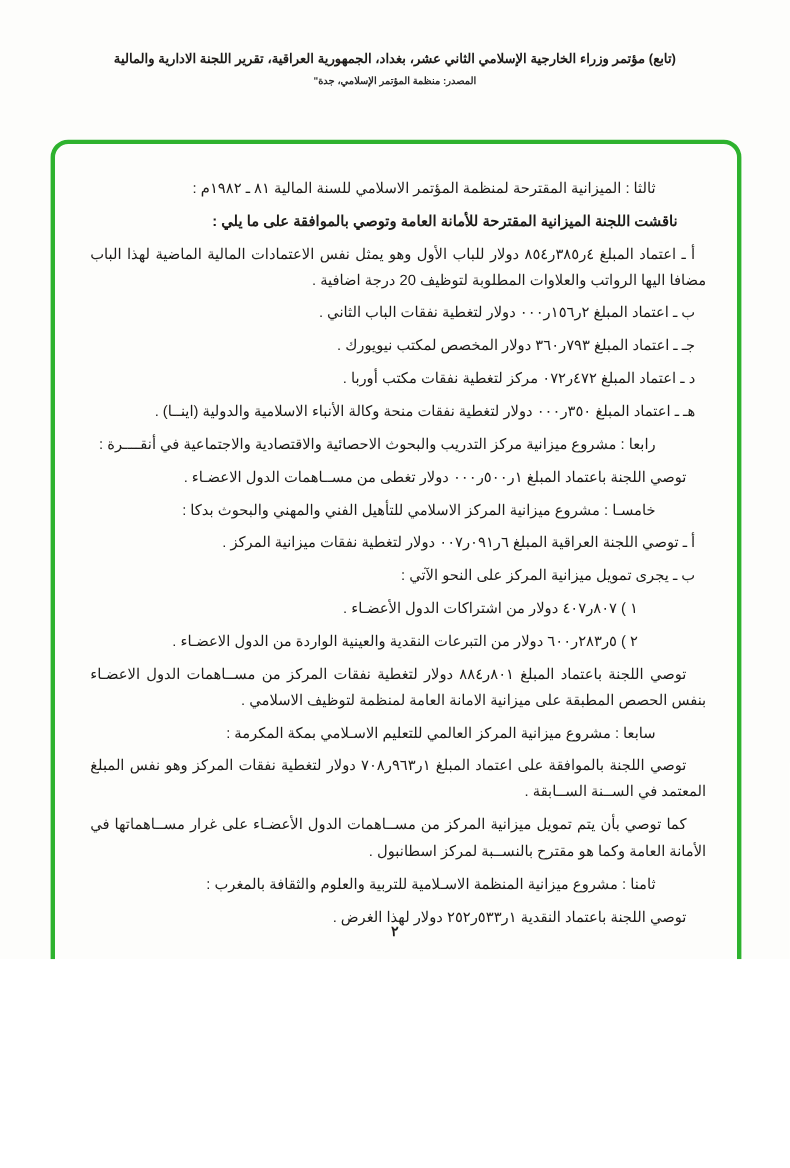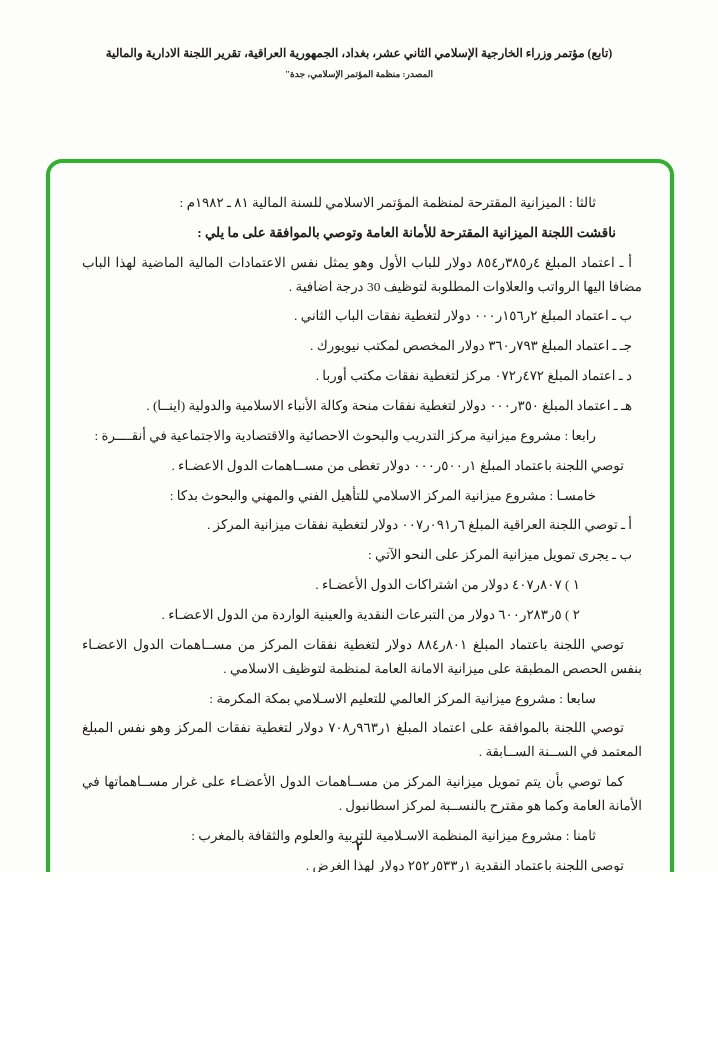--- a/index.html
+++ b/index.html
@@ -1,21 +1,21 @@
 <!DOCTYPE html>
 <html lang="ar"><head>
 <meta charset="utf-8">
 <style>
   html, body { margin:0; padding:0; }
   body { background:#ffffff; }
   .page {
     position:relative;
     width:718px; height:872px;
     background:#fdfdfb;
-    font-family:Liberation Serif, serif;
+    font-family:Liberation Sans, sans-serif;
     color:#1d1b18;
     overflow:hidden;
   }
   .header {
     position:absolute; top:46px; left:0; right:0;
     direction:rtl; text-align:center;
   }
   .h1 { font-size:12px; font-weight:bold; letter-spacing:0; }
   .h2 { font-size:9px; font-weight:bold; margin-top:8px; color:#2a2a2a; }
   .frame {
@@ -49,25 +49,25 @@
 </head>
 <body>
 
 <div class="page" style="background: rgb(253, 253, 251);">
 
   <div class="header">
     <div class="h1">(تابع) مؤتمر وزراء الخارجية الإسلامي الثاني عشر، بغداد، الجمهورية العراقية، تقرير اللجنة الادارية والمالية</div>
     <div class="h2">المصدر: منظمة المؤتمر الإسلامي، جدة"</div>
   </div>
 
-  <div class="frame" style="border-color: rgb(46, 178, 46); margin-top: 32px;">
+  <div class="frame" style="border-color: rgb(46, 178, 46);">
     <div class="content">
       <p class="sect">ثالثا : الميزانية المقترحة لمنظمة المؤتمر الاسلامي للسنة المالية ٨١ ـ ١٩٨٢م :</p>
       <p class="emph">ناقشت اللجنة الميزانية المقترحة للأمانة العامة وتوصي بالموافقة على ما يلي :</p>
-      <p class="item">أ ـ اعتماد المبلغ ٤ر٣٨٥ر٨٥٤ دولار للباب الأول وهو يمثل نفس الاعتمادات المالية الماضية لهذا الباب مضافا اليها الرواتب والعلاوات المطلوبة لتوظيف 30 درجة اضافية .</p>
+      <p class="item">أ ـ اعتماد المبلغ ٤ر٣٨٥ر٨٥٤ دولار للباب الأول وهو يمثل نفس الاعتمادات المالية الماضية لهذا الباب مضافا اليها الرواتب والعلاوات المطلوبة لتوظيف 20 درجة اضافية .</p>
       <p class="item">ب ـ اعتماد المبلغ ٢ر١٥٦ر٠٠٠ دولار لتغطية نفقات الباب الثاني .</p>
       <p class="item">جـ ـ اعتماد المبلغ ٧٩٣ر٣٦٠ دولار المخصص لمكتب نيويورك .</p>
       <p class="item">د ـ اعتماد المبلغ ٤٧٢ر٠٧٢ مركز لتغطية نفقات مكتب أوربا .</p>
       <p class="item">هـ ـ اعتماد المبلغ ٣٥٠ر٠٠٠ دولار لتغطية نفقات منحة وكالة الأنباء الاسلامية والدولية (اينــا) .</p>
       <p class="sect">رابعا : مشروع ميزانية مركز التدريب والبحوث الاحصائية والاقتصادية والاجتماعية في أنقــــرة :</p>
       <p class="body">توصي اللجنة باعتماد المبلغ ١ر٥٠٠ر٠٠٠ دولار تغطى من مســاهمات الدول الاعضـاء .</p>
       <p class="sect">خامسـا : مشروع ميزانية المركز الاسلامي للتأهيل الفني والمهني والبحوث بدكا :</p>
       <p class="item">أ ـ توصي اللجنة العراقية المبلغ ٦ر٠٩١ر٠٠٧ دولار لتغطية نفقات ميزانية المركز .</p>
       <p class="item">ب ـ يجرى تمويل ميزانية المركز على النحو الآتي :</p>
       <p class="num">١ )  ٨٠٧ر٤٠٧ دولار من اشتراكات الدول الأعضـاء .</p>

